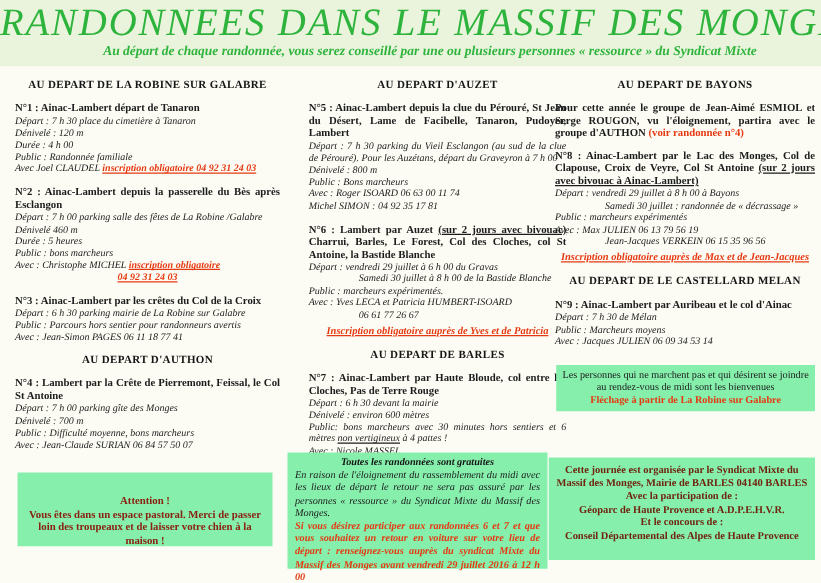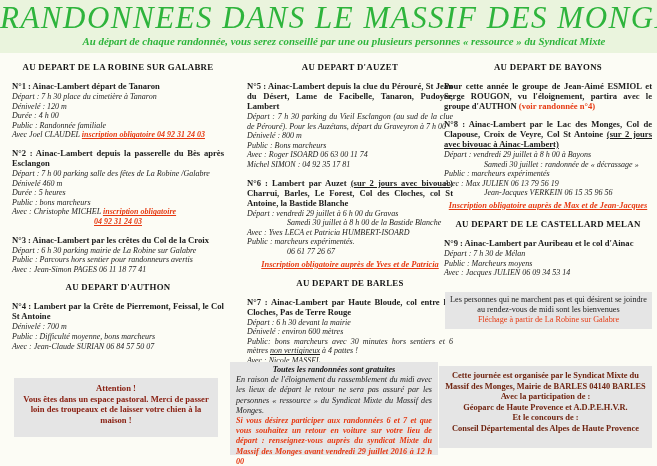--- a/index.html
+++ b/index.html
@@ -26,22 +26,22 @@
   .hike { margin-bottom:8px; }
   .h-title { font-weight:bold; font-size:8.6px; line-height:10px; text-align:justify; margin-bottom:1px; }
   .hl { font-style:italic; line-height:9.6px; text-align:justify; }
   .hl.indent { padding-left:40px; text-align:left; }
   .center { text-align:center; }
   .note { font-weight:bold; font-size:8.6px; line-height:10px; text-align:justify; margin-bottom:8px; }
   .red { color:#e63911; }
   .red-u-it { color:#e63911; text-decoration:underline; font-weight:bold; font-style:italic; }
   .u { text-decoration:underline; }
   .inscr { text-align:center; font-size:8.4px; line-height:10px; margin:3px 0 8px 0; }
-  .gbox { position:absolute; background:#e5e5e5; box-sizing:border-box; }
-  #box-attention { left:14px; top:378px; width:204px; height:59px; padding:5px 8px;
+  .gbox { position:absolute; background:#86efac; box-sizing:border-box; }
+  #box-attention { left:14px; top:378px; width:204px; height:59px; padding:17px 8px;
     text-align:center; color:#8a2113; font-weight:bold; font-size:8.6px; line-height:10.5px; }
   #box-gratuites { left:230px; top:362px; width:208px; height:93px; padding:3px 6px;
     font-size:8.2px; line-height:10.2px;font-style:italic; }
   .gb-title { font-weight:bold; text-align:center; color:#151515; }
   .gb-body { text-align:justify; color:#1c1c1c; }
   .gb-red { text-align:justify; color:#e63911; font-weight:bold; }
   #box-bienvenue { left:445px; top:292px; width:207px; height:37px; padding:3px 5px;
     text-align:center; font-size:8.2px; line-height:10px; }
   #box-orga { left:439px; top:366px; width:213px; height:82px; padding:5px 6px;
     text-align:center; font-weight:bold; color:#702410; font-size:8.4px; line-height:10.5px; }
@@ -80,20 +80,21 @@
       <div class="h-title">N°3 : Ainac-Lambert par les crêtes du Col de la Croix</div>
       <div class="hl">Départ : 6 h 30 parking mairie de La Robine sur Galabre</div>
       <div class="hl">Public : Parcours hors sentier pour randonneurs avertis</div>
       <div class="hl">Avec : Jean-Simon PAGES 06 11 18 77 41</div>
     </div>
 
     <div class="sec-head">AU DEPART D'AUTHON</div>
 
     <div class="hike">
       <div class="h-title">N°4 : Lambert par la Crête de Pierremont, Feissal, le Col St Antoine</div>
+      <div class="hl">Départ : 7 h 00 parking gîte des Monges</div>
       <div class="hl">Dénivelé : 700 m</div>
       <div class="hl">Public : Difficulté moyenne, bons marcheurs</div>
       <div class="hl">Avec : Jean-Claude SURIAN 06 84 57 50 07</div>
     </div>
   </div>
 
   <div class="col" id="col-mid">
     <div class="sec-head">AU DEPART D'AUZET</div>
 
     <div class="hike">
@@ -102,22 +103,22 @@
       <div class="hl">Dénivelé : 800 m</div>
       <div class="hl">Public : Bons marcheurs</div>
       <div class="hl">Avec : Roger ISOARD 06 63 00 11 74</div>
       <div class="hl">Michel SIMON : 04 92 35 17 81</div>
     </div>
 
     <div class="hike">
       <div class="h-title"><span>N°6 : Lambert par Auzet </span><span class="u">(sur 2 jours avec bivouac)</span><span> Charrui, Barles, Le Forest, Col des Cloches, col St Antoine, la Bastide Blanche</span></div>
       <div class="hl">Départ : vendredi 29 juillet à 6 h 00 du Gravas</div>
       <div class="hl indent">Samedi 30 juillet à 8 h 00 de la Bastide Blanche</div>
+      <div class="hl">Public : marcheurs expérimentés.</div>
       <div class="hl">Avec : Yves LECA et Patricia HUMBERT-ISOARD</div>
-      <div class="hl">Public : marcheurs expérimentés.</div>
       <div class="hl indent">06 61 77 26 67</div>
       <div class="inscr"><span class="red-u-it">Inscription obligatoire auprès de Yves et de Patricia</span></div>
     </div>
 
     <div class="sec-head">AU DEPART DE BARLES</div>
 
     <div class="hike">
       <div class="h-title">N°7 : Ainac-Lambert par Haute Bloude, col entre les Cloches, Pas de Terre Rouge</div>
       <div class="hl">Départ : 6 h 30 devant la mairie</div>
       <div class="hl">Dénivelé : environ 600 mètres</div>
@@ -158,21 +159,21 @@
   </div>
 
   <div class="gbox" id="box-gratuites">
     <div class="gb-title">Toutes les randonnées sont gratuites</div>
     <div class="gb-body">En raison de l'éloignement du rassemblement du midi avec les lieux de départ le retour ne sera pas assuré par les personnes « ressource » du Syndicat Mixte du Massif des Monges.</div>
     <div class="gb-red">Si vous désirez participer aux randonnées 6 et 7 et que vous souhaitez un retour en voiture sur votre lieu de départ : renseignez-vous auprès du syndicat Mixte du Massif des Monges avant vendredi 29 juillet 2016 à 12 h 00</div>
   </div>
 
   <div class="gbox" id="box-bienvenue">
     <div>Les personnes qui ne marchent pas et qui désirent se joindre au rendez-vous de midi sont les bienvenues</div>
-    <div class="red" style="font-weight:normal">Fléchage à partir de La Robine sur Galabre</div>
+    <div class="red" style="font-weight:bold">Fléchage à partir de La Robine sur Galabre</div>
   </div>
 
   <div class="gbox" id="box-orga">
     <div>Cette journée est organisée par le Syndicat Mixte du Massif des Monges, Mairie de BARLES 04140 BARLES</div>
     <div>Avec la participation de :</div>
     <div>Géoparc de Haute Provence et A.D.P.E.H.V.R.</div>
     <div>Et le concours de :</div>
     <div>Conseil Départemental des Alpes de Haute Provence</div>
   </div>
 </div>

